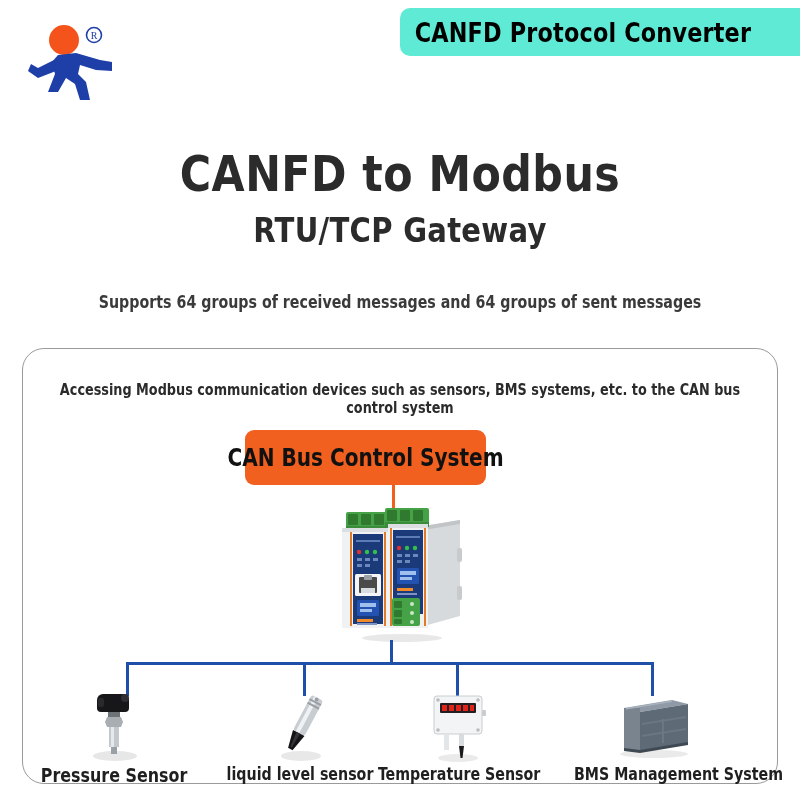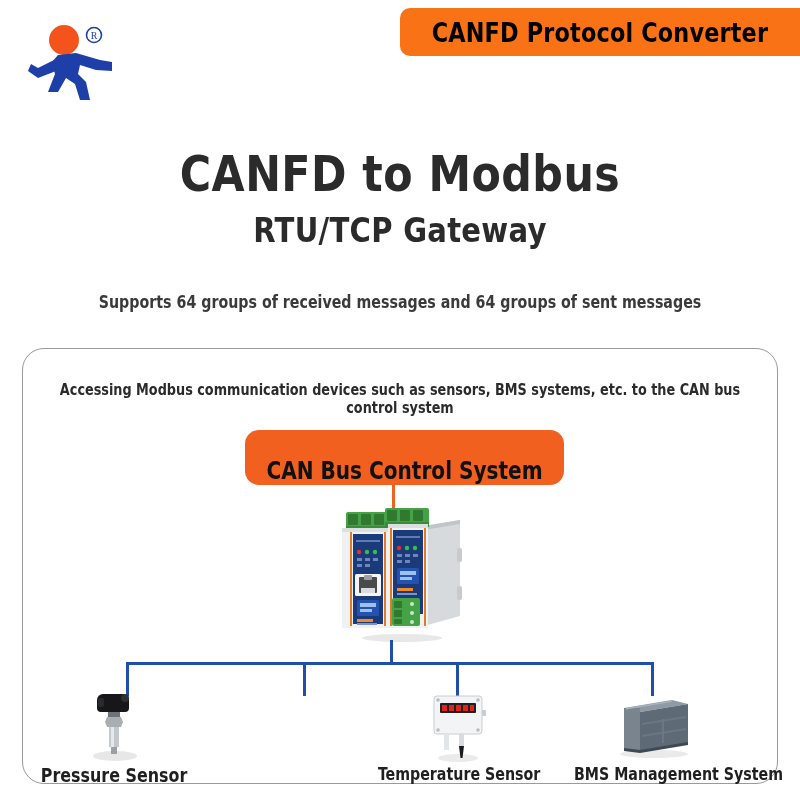--- a/index.html
+++ b/index.html
@@ -21,25 +21,24 @@
     background: #ffffff;
   }
 
   
   #header-banner {
     position: absolute;
     left: 400px;
     top: 8px;
     width: 400px;
     height: 48px;
-    background: #f97316;
+    background: #5eead4;
     border-radius: 10px 0 0 10px;
     display: flex;
     align-items: center;
-    justify-content: center;
   }
   #header-banner-title {
     color: #000000;
     font-size: 27px;
     font-weight: bold;
     letter-spacing: 0.2px;
     font-family: "DejaVu Sans Condensed", "Liberation Sans Narrow", "Liberation Sans", sans-serif;
     transform: scaleX(0.92);
     white-space: nowrap;
   }
@@ -134,26 +133,26 @@
     color: #2B2B2B;
     font-family: "DejaVu Sans Condensed", "Liberation Sans Narrow", "Liberation Sans", sans-serif;
     transform: scaleX(0.95);
   }
 
   
   #can-box {
     position: absolute;
     left: 245px;
     top: 430px;
-    width: 319px;
+    width: 241px;
     height: 55px;
     background: #F2601F;
-    border-radius: 14px;
+    border-radius: 9px;
     display: flex;
-    align-items: flex-end;
+    align-items: center;
     justify-content: center;
   }
   #can-box-label {
     color: #111111;
     font-size: 24px;
     font-weight: bold;
     font-family: "DejaVu Sans Condensed", "Liberation Sans Narrow", "Liberation Sans", sans-serif;
     transform: scaleX(0.93);
     white-space: nowrap;
   }
@@ -366,20 +365,39 @@
 
         <rect x="80" y="37" width="10" height="20" fill="#C3C8CC"></rect>
         <rect x="82" y="37" width="3" height="20" fill="#E6E9EB"></rect>
 
         <rect x="82" y="57" width="6" height="7" fill="#9AA0A5"></rect>
       </svg>
     </div>
     <div class="node-label">Pressure Sensor</div>
   </div>
 
+  <div class="node" style="left:215px;top:690px;">
+    <div class="node-art">
+      <svg viewBox="0 0 170 72" width="170" height="72">
+        <ellipse cx="86" cy="66" rx="20" ry="5" fill="#b9b9b9" opacity="0.32"></ellipse>
+        <g transform="rotate(28 88 34)">
+
+          <rect x="82" y="4" width="13" height="40" rx="3" fill="#C8CDD2"></rect>
+          <rect x="85" y="4" width="4" height="40" fill="#EFF2F4"></rect>
+          <rect x="82" y="8" width="13" height="2" fill="#9AA0A6"></rect>
+          <rect x="82" y="12" width="13" height="2" fill="#9AA0A6"></rect>
+          <circle cx="88.5" cy="6" r="2" fill="#9AA0A6"></circle>
+
+          <path d="M82 44 L95 44 L91 62 L86 62 Z" fill="#141417"></path>
+          <path d="M86 44 L90 44 L89 60 L87.5 60 Z" fill="#34343A"></path>
+        </g>
+      </svg>
+    </div>
+    <div class="node-label small">liquid level sensor</div>
+  </div>
 
   <div class="node" style="left:372px;top:690px;">
     <div class="node-art">
       <svg viewBox="0 0 170 72" width="170" height="72">
         <ellipse cx="86" cy="68" rx="20" ry="4" fill="#b9b9b9" opacity="0.3"></ellipse>
 
         <rect x="62" y="6" width="48" height="38" rx="3" fill="#F3F4F5" stroke="#C9CDD1" stroke-width="1"></rect>
 
         <circle cx="66" cy="10" r="1.8" fill="#B9BDC1"></circle>
         <circle cx="106" cy="10" r="1.8" fill="#B9BDC1"></circle>

